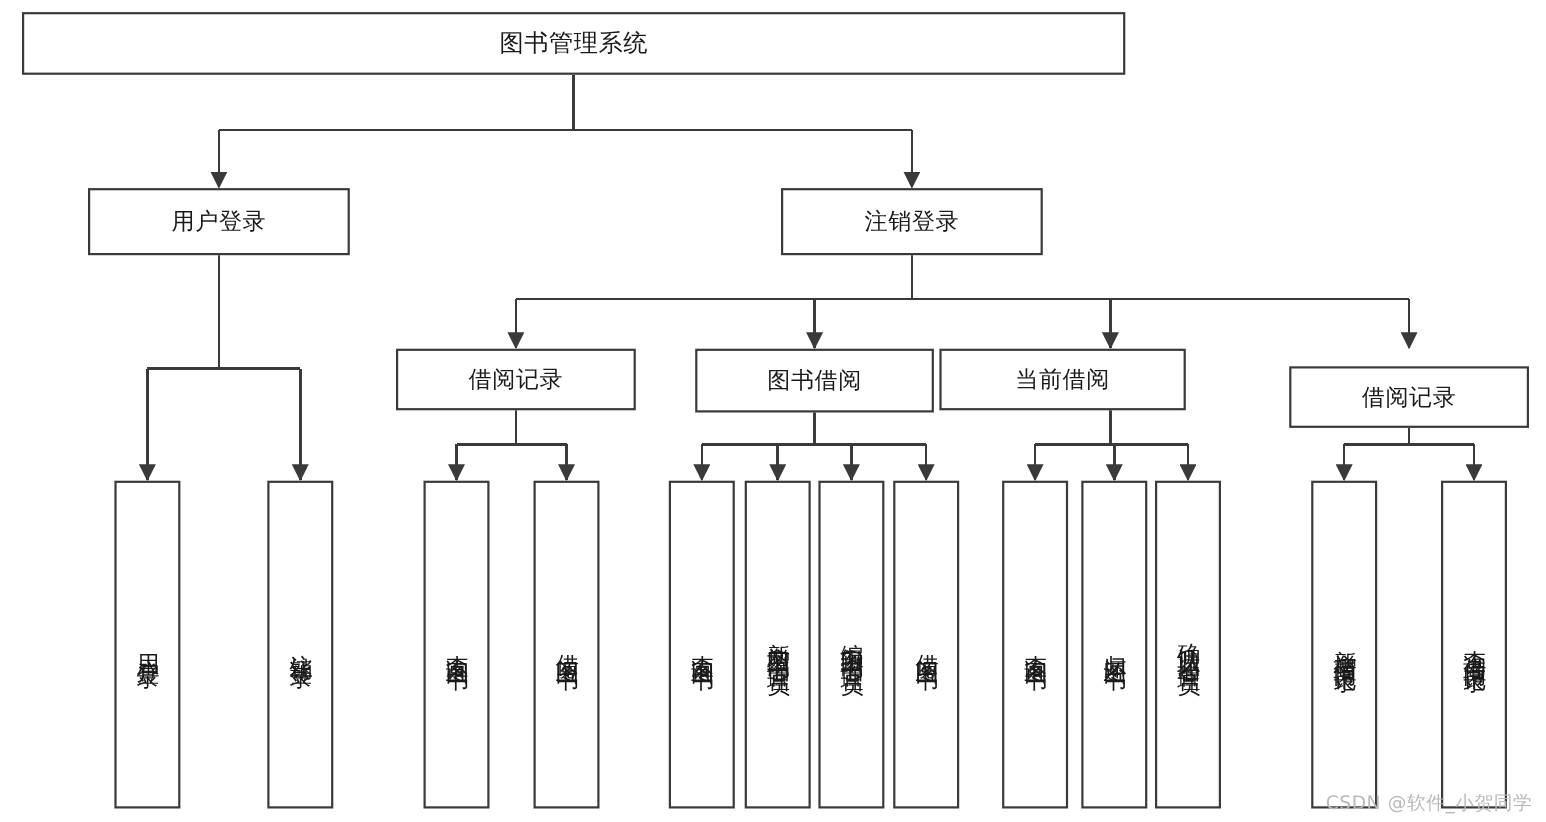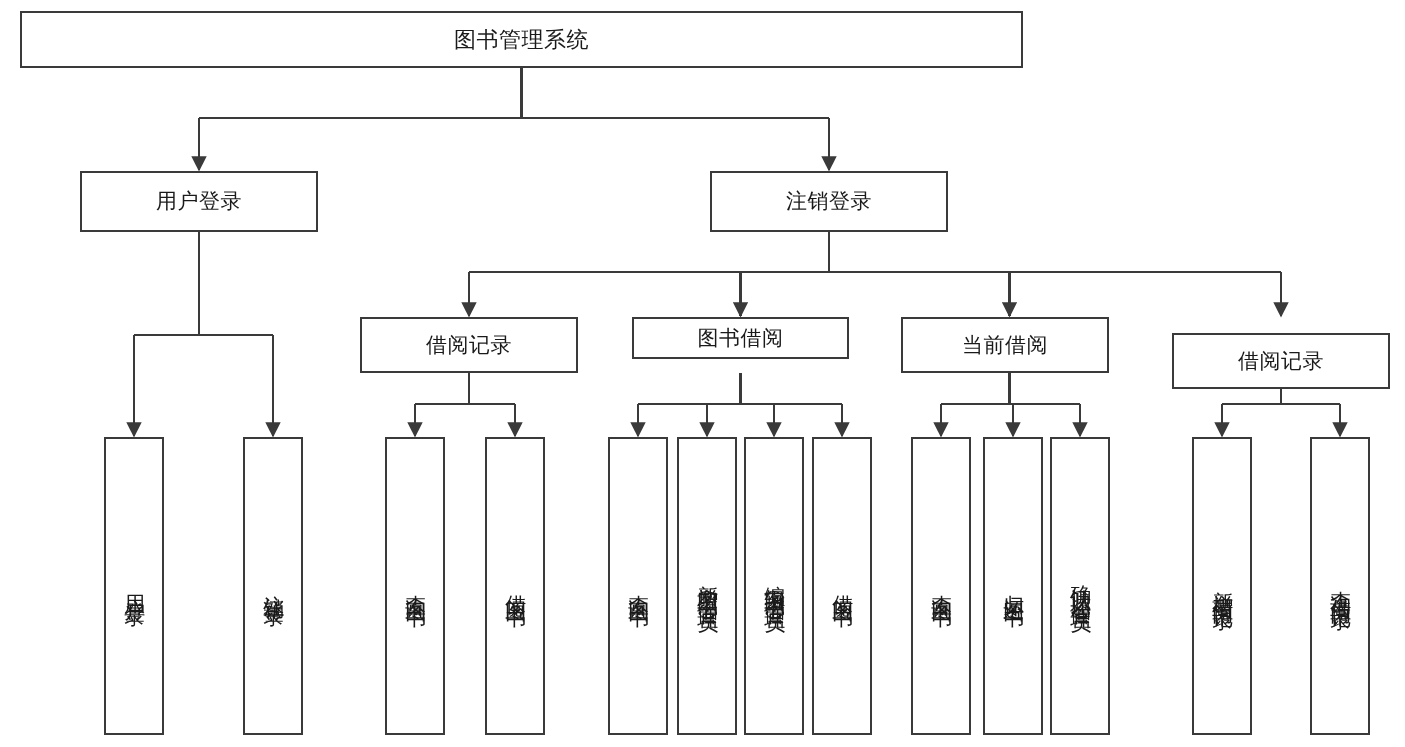--- a/index.html
+++ b/index.html
@@ -132,24 +132,24 @@
       </div>
       <div class="node h" style="left: 80px; top: 171px; width: 238px; height: 61px;">
         <span class="lbl">用户登录</span>
       </div>
       <div class="node h" style="left: 710px; top: 171px; width: 238px; height: 61px;">
         <span class="lbl">注销登录</span>
       </div>
       <div class="node h" style="left: 360px; top: 317px; width: 218px; height: 56px;">
         <span class="lbl">借阅记录</span>
       </div>
-      <div class="node h" style="left: 632px; top: 317px; width: 217px; height: 42px;">
+      <div class="node h" style="left: 632px; top: 317px; width: 217px; height: 58px;">
         <span class="lbl">图书借阅</span>
       </div>
-      <div class="node h" style="left: 901px; top: 317px; width: 208px; height: 56px;">
+      <div class="node h" style="left: 854px; top: 317px; width: 224px; height: 56px;">
         <span class="lbl">当前借阅</span>
       </div>
       <div class="node h" style="left: 1172px; top: 317px; width: 218px; height: 56px; margin-top: 16px;">
         <span class="lbl">借阅记录</span>
       </div>
       <div class="node v" style="left: 104px; top: 437px; width: 60px; height: 298px;">
         <span class="lbl">用户登录</span>
       </div>
       <div class="node v" style="left: 243px; top: 437px; width: 60px; height: 298px;">
         <span class="lbl">注销登录</span>
@@ -182,13 +182,14 @@
         <span class="lbl">确认归还（管理员）</span>
       </div>
       <div class="node v" style="left: 1192px; top: 437px; width: 60px; height: 298px;">
         <span class="lbl">新增借阅记录</span>
       </div>
       <div class="node v" style="left: 1310px; top: 437px; width: 60px; height: 298px;">
         <span class="lbl">查询借阅记录</span>
       </div>
     </div>
 
+  <div id="watermark">CSDN @软件_小贺同学</div>
 </div>
 
 </body></html>

